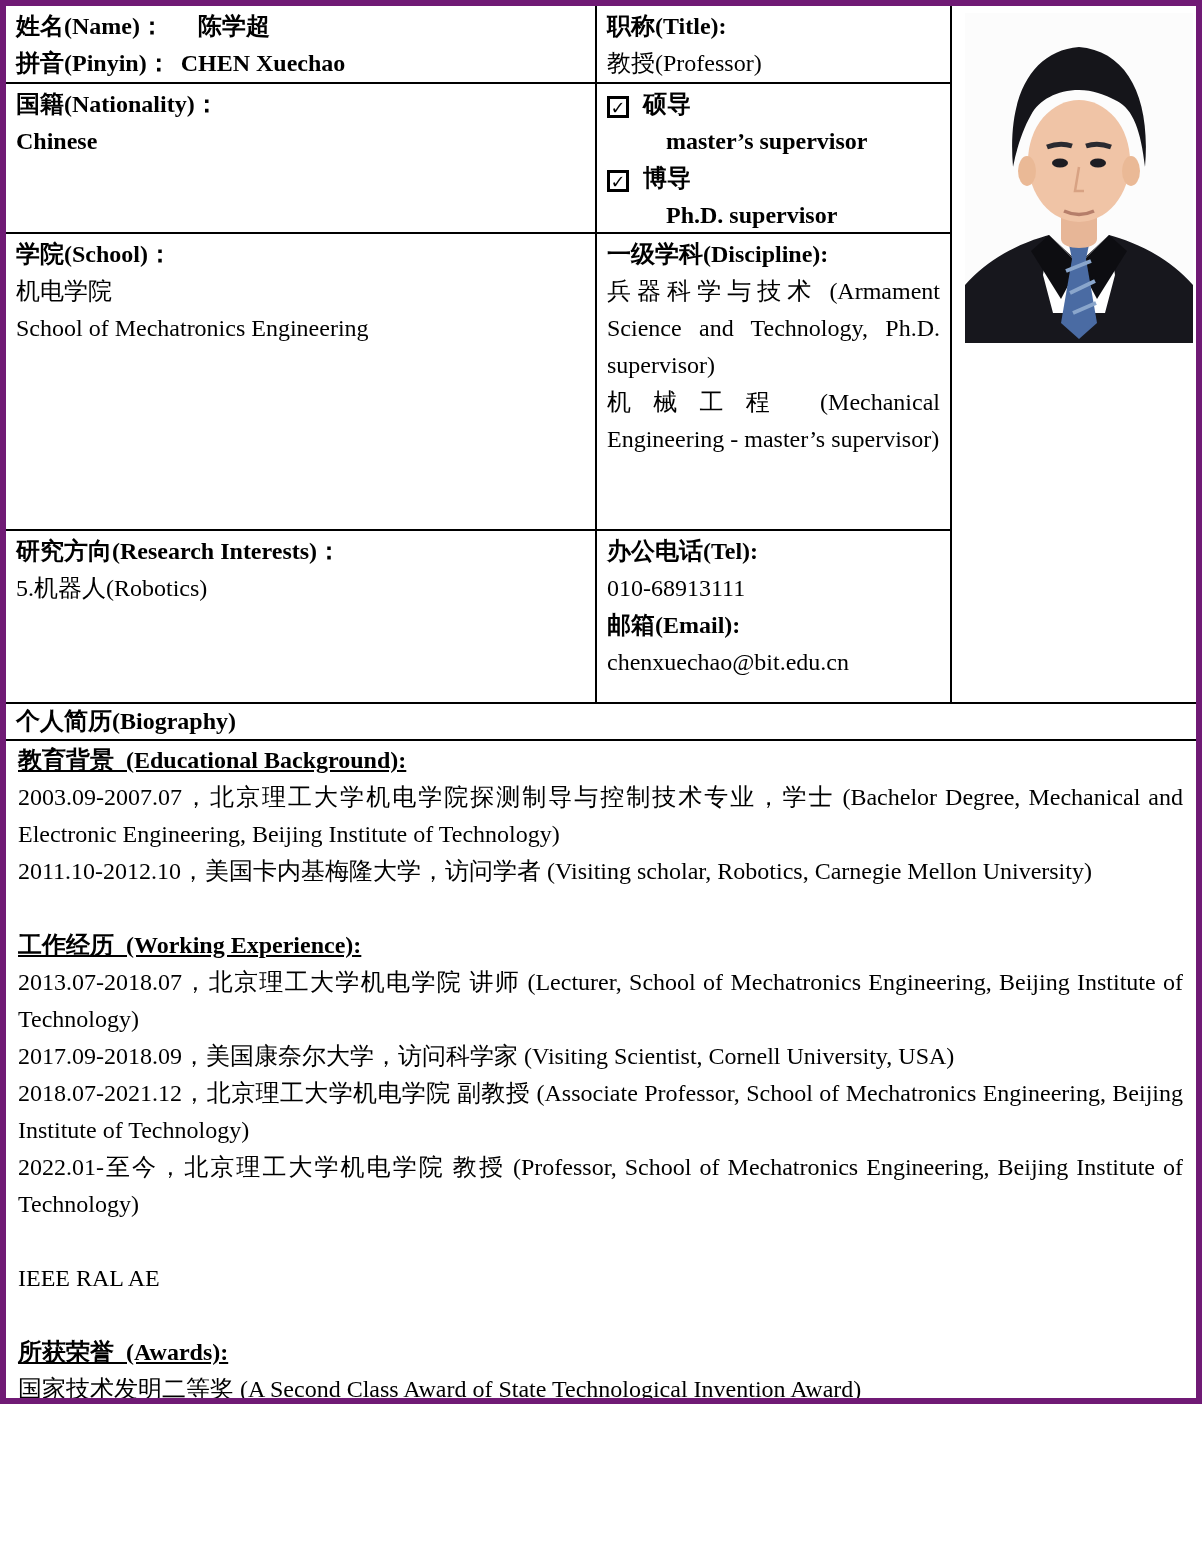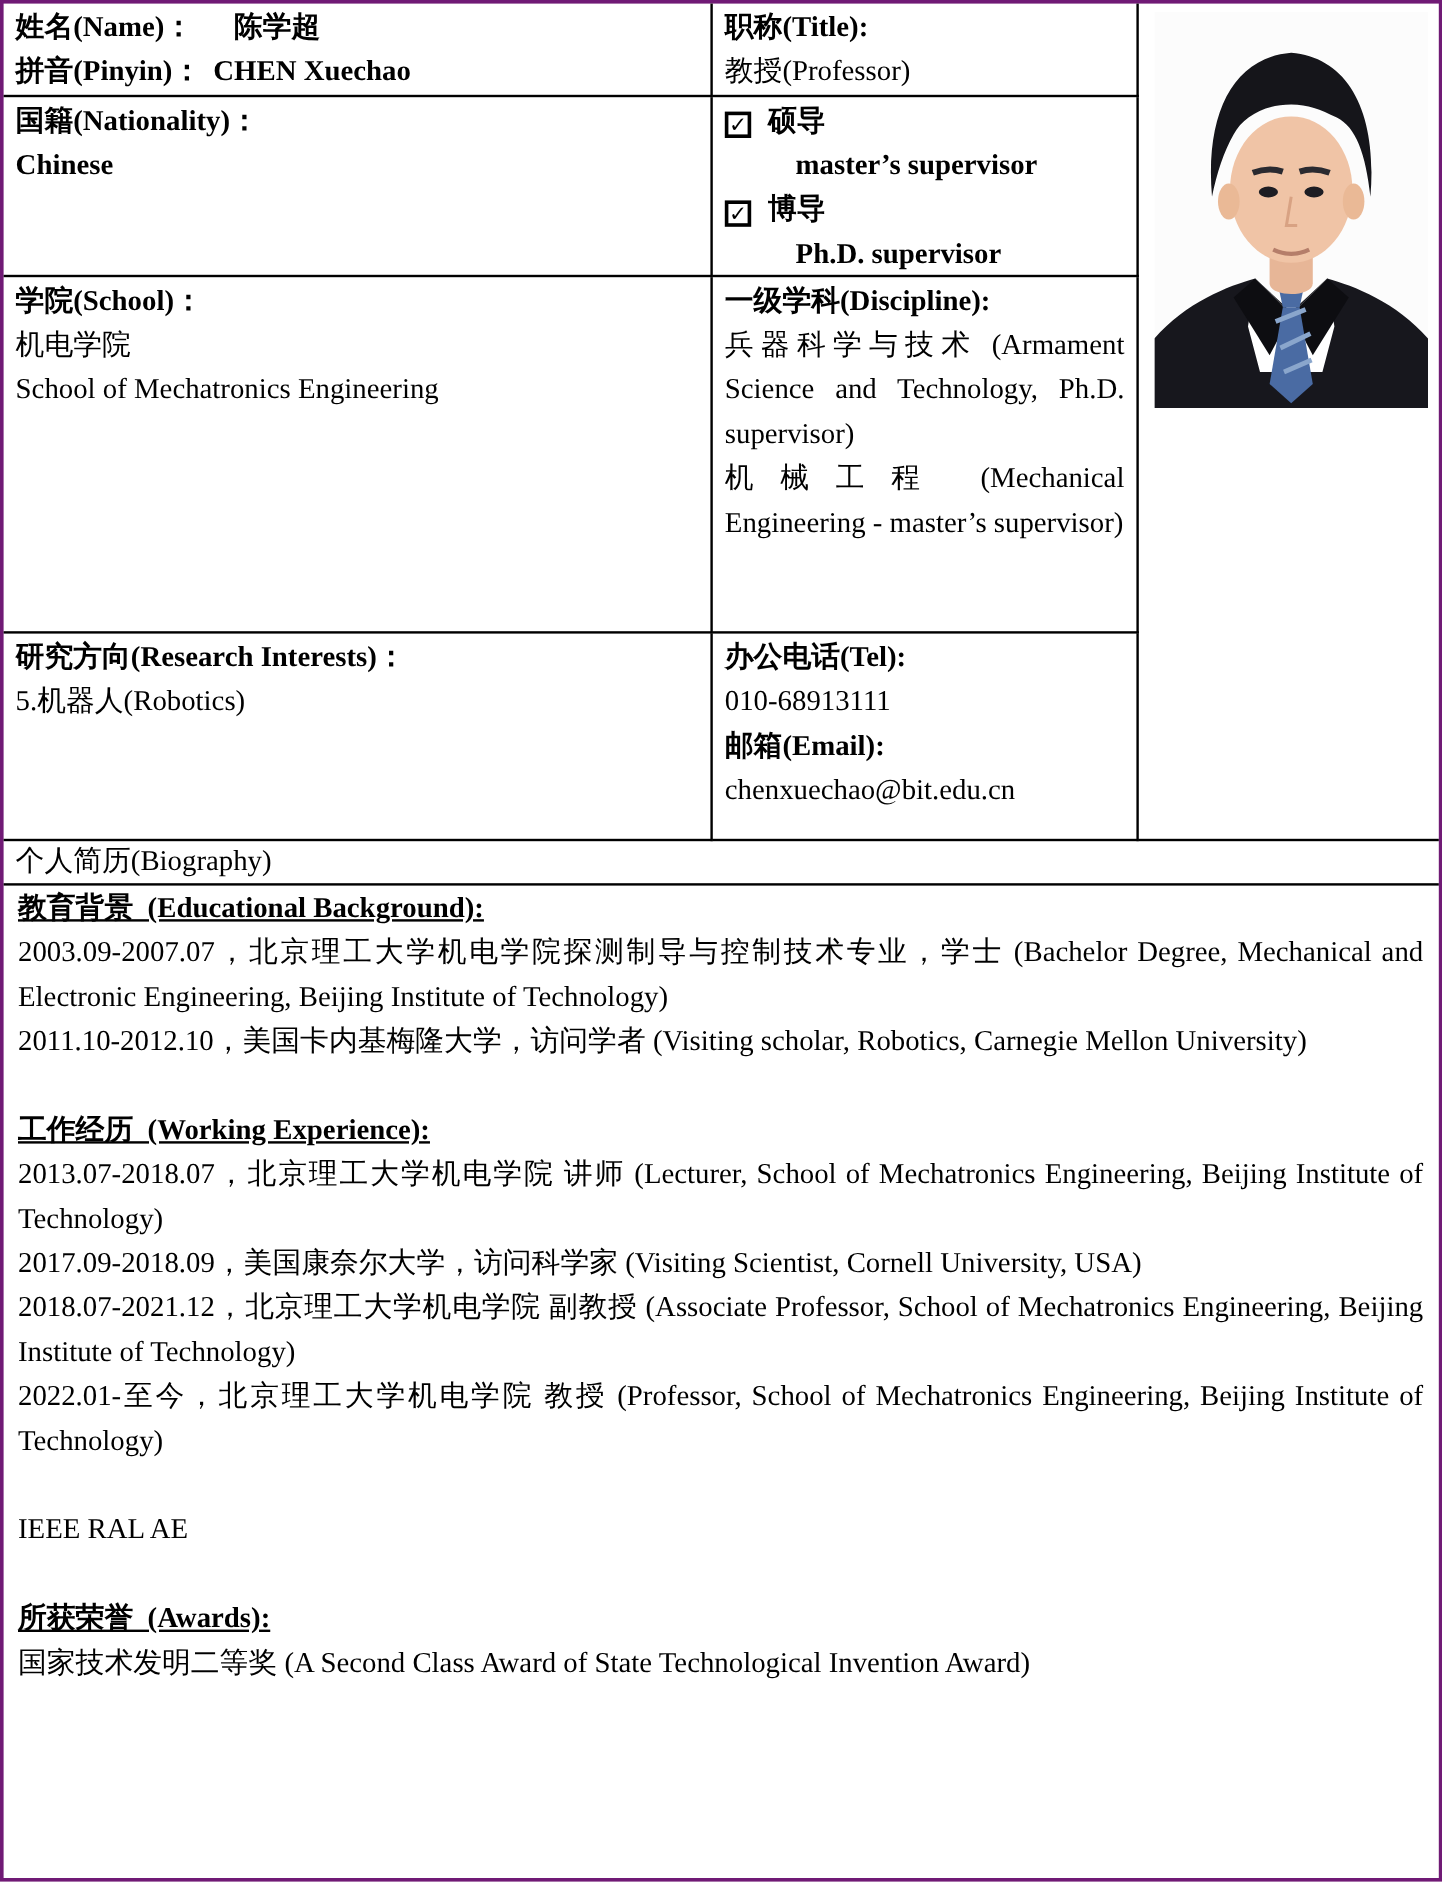--- a/index.html
+++ b/index.html
@@ -7,22 +7,22 @@
     width: 1202px; height: 1568px;
     background: #ffffff;
     color: #000000;
     font-family: "Liberation Serif", "DejaVu Serif", serif;
     font-size: 24px;
     overflow: hidden;
   }
   .doc-table {
     position: absolute;
     left: 0; top: 0;
-    width: 1202px; height: 1568px;
-    border: 3px solid #701a75;
+    width: 1202px; height: 1404px;
+    border: 6px solid #701a75;
     display: grid;
     grid-template-columns: 591px 355px 1fr;
     grid-template-rows: 78px 150px 297px 173px 37px 1fr;
     background: #fff;
   }
   .cell {
     border-right: 2px solid #000;
     border-bottom: 2px solid #000;
     padding: 2px 10px 0 10px;
     line-height: 37px;
@@ -35,21 +35,21 @@
     border-right: none;
     border-bottom: 2px solid #000;
     padding: 7px 0 0 13px;
   }
   .cell-bio-header {
     grid-column: 1 / 4;
     border-right: none;
     border-bottom: 2px solid #000;
     padding: 0 10px;
     line-height: 34px;
-    font-weight: normal;
+    font-weight: bold;
   }
   .cell-bio {
     grid-column: 1 / 4;
     border-right: none;
     border-bottom: none;
     padding: 1px 13px 0 12px;
     line-height: 37px;
   }
   .cell-bio p {
     margin: 0;

